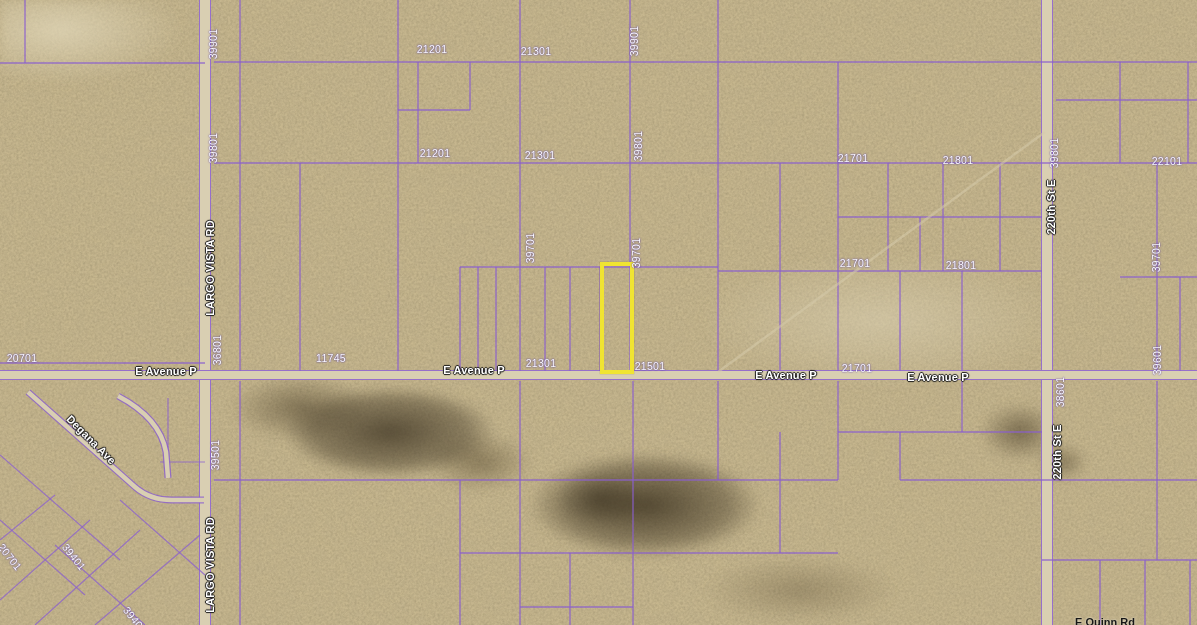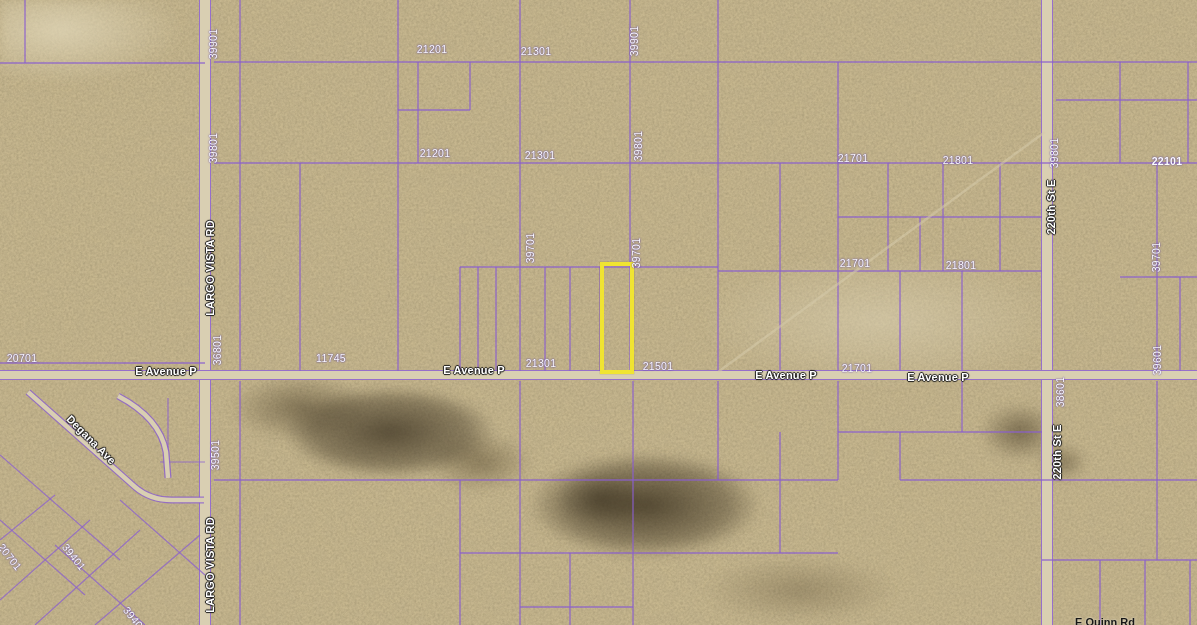--- a/index.html
+++ b/index.html
@@ -147,27 +147,27 @@
 
   <div id="highlight-parcel" style="left: 600px; top: 262px; width: 26px; height: 104px; border-color: rgb(240, 228, 49);"></div>
 
   <div id="labels" class="layer">
       <span class="lbl pnum" style="left: 432px; top: 49px; transform: translate(-50%, -50%) rotate(0deg);">21201</span>
       <span class="lbl pnum" style="left: 536px; top: 51px; transform: translate(-50%, -50%) rotate(0deg);">21301</span>
       <span class="lbl pnum" style="left: 435px; top: 153px; transform: translate(-50%, -50%) rotate(0deg);">21201</span>
       <span class="lbl pnum" style="left: 540px; top: 155px; transform: translate(-50%, -50%) rotate(0deg);">21301</span>
       <span class="lbl pnum" style="left: 853px; top: 158px; transform: translate(-50%, -50%) rotate(0deg);">21701</span>
       <span class="lbl pnum" style="left: 958px; top: 160px; transform: translate(-50%, -50%) rotate(0deg);">21801</span>
-      <span class="lbl pnum" style="left: 1167px; top: 161px; transform: translate(-50%, -50%) rotate(0deg); font-weight: bold;">22101</span>
+      <span class="lbl pnum" style="left: 1167px; top: 161px; transform: translate(-50%, -50%) rotate(0deg);">22101</span>
       <span class="lbl pnum" style="left: 855px; top: 263px; transform: translate(-50%, -50%) rotate(0deg);">21701</span>
       <span class="lbl pnum" style="left: 961px; top: 265px; transform: translate(-50%, -50%) rotate(0deg);">21801</span>
       <span class="lbl pnum" style="left: 22px; top: 358px; transform: translate(-50%, -50%) rotate(0deg);">20701</span>
       <span class="lbl pnum" style="left: 331px; top: 358px; transform: translate(-50%, -50%) rotate(0deg);">11745</span>
       <span class="lbl pnum" style="left: 541px; top: 363px; transform: translate(-50%, -50%) rotate(0deg);">21301</span>
-      <span class="lbl pnum" style="left: 650px; top: 366px; transform: translate(-50%, -50%) rotate(0deg); margin-left: 8px;">21501</span>
+      <span class="lbl pnum" style="left: 650px; top: 366px; transform: translate(-50%, -50%) rotate(0deg);">21501</span>
       <span class="lbl pnum" style="left: 857px; top: 368px; transform: translate(-50%, -50%) rotate(0deg);">21701</span>
       <span class="lbl pnum" style="left: 213px; top: 44px; transform: translate(-50%, -50%) rotate(-90deg);">39901</span>
       <span class="lbl pnum" style="left: 213px; top: 148px; transform: translate(-50%, -50%) rotate(-90deg);">39801</span>
       <span class="lbl pnum" style="left: 634px; top: 41px; transform: translate(-50%, -50%) rotate(-90deg);">39901</span>
       <span class="lbl pnum" style="left: 638px; top: 146px; transform: translate(-50%, -50%) rotate(-90deg);">39801</span>
       <span class="lbl pnum" style="left: 530px; top: 248px; transform: translate(-50%, -50%) rotate(-90deg);">39701</span>
       <span class="lbl pnum" style="left: 636px; top: 253px; transform: translate(-50%, -50%) rotate(-90deg);">39701</span>
       <span class="lbl pnum" style="left: 217px; top: 350px; transform: translate(-50%, -50%) rotate(-90deg);">36801</span>
       <span class="lbl pnum" style="left: 215px; top: 455px; transform: translate(-50%, -50%) rotate(-90deg);">39501</span>
       <span class="lbl pnum" style="left: 1054px; top: 153px; transform: translate(-50%, -50%) rotate(-90deg);">39801</span>

